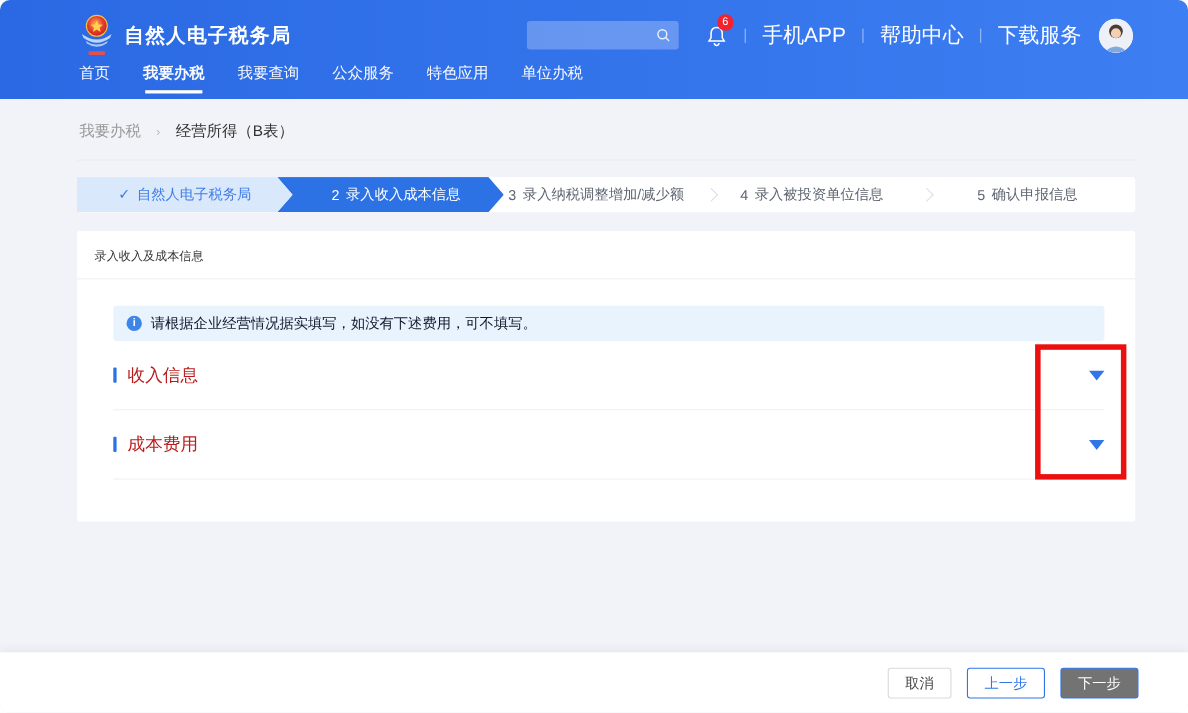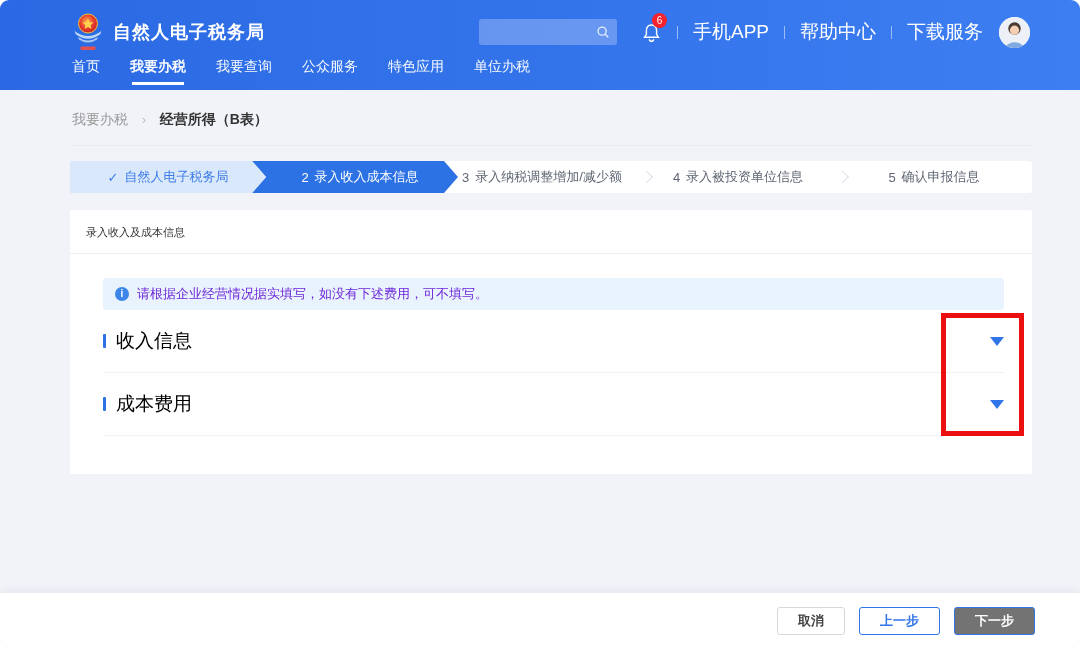--- a/index.html
+++ b/index.html
@@ -24,50 +24,50 @@
   .avatar { width:31px; height:31px; border-radius:50%; overflow:hidden; margin-left:16px; background:#fff; cursor:pointer; flex:0 0 auto; }
   .mainnav { display:flex; gap:30px; padding-left:72px; }
   .nav-item { color:rgba(255,255,255,.96); font-size:14px; padding-bottom:9px; position:relative; cursor:pointer; white-space:nowrap; }
   .nav-item.active { font-weight:700; }
   .nav-item.active::after { content:""; position:absolute; left:2px; right:2px; bottom:0; height:3px; background:#fff; }
 
   
   .breadcrumb { margin:0 48px 0 70px; padding:21px 0 16px 2px; border-bottom:1px solid #e9ebf1; font-size:14px; }
   .bc-parent { color:#999; cursor:pointer; }
   .bc-sep { color:#b9bcc4; margin:0 10px; font-size:12px; }
-  .bc-current { color:#333;font-weight:bold; }
+  .bc-current { color:#333; }
 
   
   .wizard { margin:15px 48px 0 70px; height:32px; background:#fff; border-radius:3px; display:flex; font-size:13px; }
   .step { flex:1; display:flex; align-items:center; justify-content:center; gap:6px; position:relative; color:#5e6572; white-space:nowrap; }
   .step.done { background:#d9e8fb; color:#3f7ce8; margin-right:-14px; z-index:3; cursor:pointer;
     clip-path:polygon(0 0,calc(100% - 14px) 0,100% 50%,calc(100% - 14px) 100%,0 100%); }
   .step.active { background:#2d72e4; color:#fff; margin-right:-14px; z-index:2; padding-left:10px;
     clip-path:polygon(0 0,calc(100% - 14px) 0,100% 50%,calc(100% - 14px) 100%,0 100%,14px 50%); }
   .step.todo + .step.todo::before { content:""; position:absolute; left:2px; top:50%; width:8px; height:8px;
     border-top:1px solid #dadfe8; border-right:1px solid #dadfe8; transform:translateY(-50%) rotate(45deg); }
 
   
   .card { margin:17px 48px 0 70px; height:264px; background:#fff; border-radius:2px; }
   .card-title { padding:15px 16px 13px; font-size:11px; color:#333; border-bottom:1px solid #edeff3; }
   .alert { margin:24px 28px 0 33px; height:32px; background:#e9f3fd; border-radius:3px; display:flex; align-items:center; padding:0 12px; }
   .info-icon { width:14px; height:14px; flex:0 0 auto; border-radius:50%; background:#3c86ea; color:#fff; font-size:10px; font-weight:700; line-height:14px; text-align:center; }
-  .alert-text { margin-left:8px; font-size:13px; color:#6d28d9; }
+  .alert-text { margin-left:8px; font-size:13px; color:#0f172a; }
   .panel { margin:0 28px 0 33px; height:63px; display:flex; align-items:center; border-bottom:1px solid #eef0f4; cursor:pointer; }
   .panel-bar { width:3px; height:14px; background:#2d72e4; border-radius:1px; margin-right:10px; }
-  .panel-label { font-size:19px; color:#000000; }
+  .panel-label { font-size:16px; color:#b91c1c; }
   .caret { margin-left:auto; width:0; height:0; border-left:7px solid transparent; border-right:7px solid transparent; border-top:9px solid #3076e8; cursor:pointer; }
 
   
   .annotation { position:absolute; left:941px; top:313px; width:83px; height:123px; border:5px solid #ec0f0f; z-index:10; pointer-events:none; }
 
   
   .footer { position:absolute; left:0; right:0; bottom:0; height:55px; background:#fff;
     box-shadow:0 -2px 8px rgba(46,63,102,.07); display:flex; align-items:center; justify-content:flex-end; gap:14px; padding-right:45px; }
-  .btn { height:28px; padding:0 20px; border-radius:3px; font-size:13px; display:flex; align-items:center; cursor:pointer; border:1px solid transparent; background:#fff; font-family:inherit;font-weight:bold; }
+  .btn { height:28px; padding:0 15px; border-radius:3px; font-size:13px; display:flex; align-items:center; cursor:pointer; border:1px solid transparent; background:#fff; font-family:inherit; }
   .btn-cancel { border-color:#d9d9d9; color:#444; }
   .btn-prev { border-color:#3076e8; color:#3076e8; }
   .btn-next { background:#737373; border-color:#3076e8; color:#fff; }
 </style>
 </head>
 <body>
 
 <div class="page">
 
   <header class="topbar">

